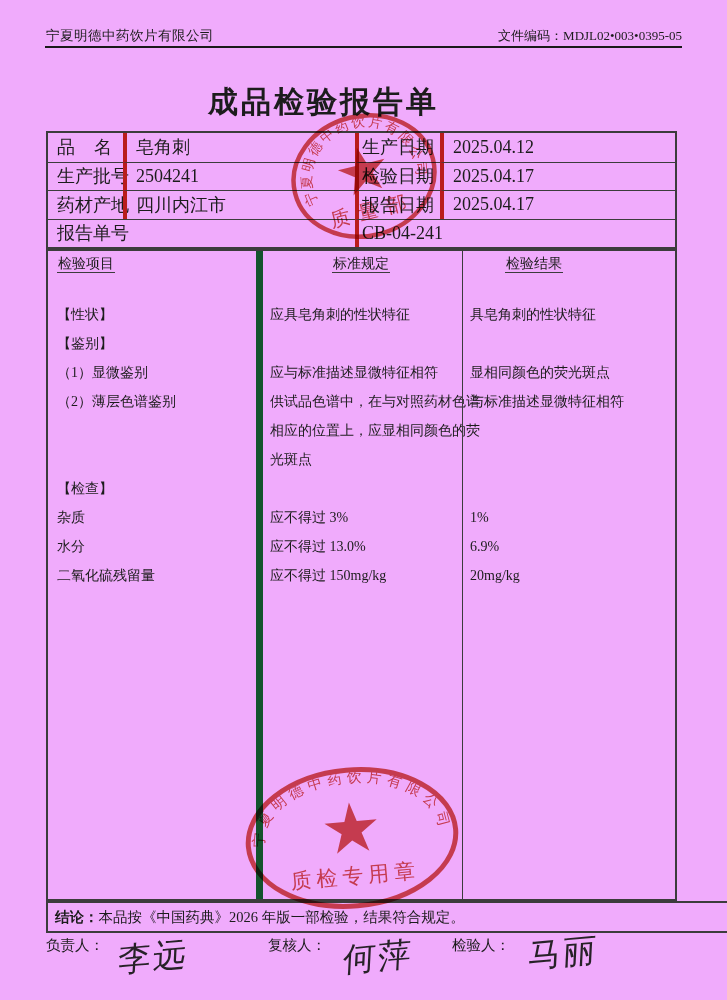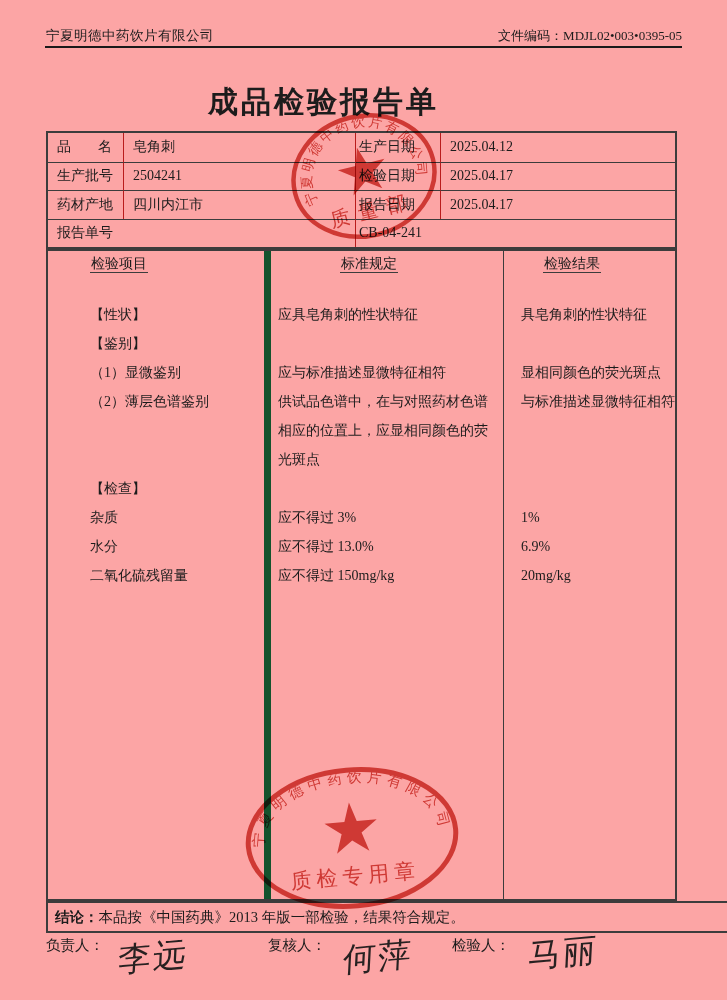--- a/index.html
+++ b/index.html
@@ -1,52 +1,52 @@
 <!DOCTYPE html>
 <html><head>
 <meta charset="utf-8">
 <style>
   * { margin:0; padding:0; box-sizing:border-box; }
   html,body { background:#fff; }
   .page {
-    position:relative; width:727px; height:1000px; background:#fca5a5;
+    position:relative; width:727px; height:1000px; background:#f0abfc;
     font-family:"Liberation Serif","DejaVu Serif",serif;
     color:#1c1c1c; overflow:hidden;
   }
   
   .letterhead-company { position:absolute; left:46px; top:27px; font-size:13.5px; letter-spacing:.5px; }
   .doc-code { position:absolute; right:45px; top:27px; font-size:13px; }
   .head-rule { position:absolute; left:45px; top:46px; width:637px; height:2px; background:#1a1a1a; }
   .report-title { position:absolute; left:0; top:82px; width:647px; text-align:center;
     font-size:30px; font-weight:bold; letter-spacing:3px; }
 
   
   .info-table {
     position:absolute; left:46px; top:131px; width:631px; height:118px;
     border:2px solid #3c3c3c; display:grid;
     grid-template-columns:75px 232px 85px 235px;
     grid-template-rows:repeat(4, 28.5px);
-    font-size:14px;
+    font-size:18px;
   }
   .info-table .cell { display:flex; align-items:center; padding:0 4px 0 9px; white-space:nowrap; overflow:visible; }
-  .info-table .bl { border-left:1px solid #b91c1c; }
+  .info-table .bl { border-left:4px solid #b91c1c; }
   .info-table .bt { border-top:1px solid #3c3c3c; }
   .info-table .span2 { grid-column:span 2; }
   .jlabel { display:block; width:55px; text-align:justify; text-align-last:justify; }
   .dlabel { padding-left:3px !important; }
 
   
   .main-table {
     position:absolute; left:46px; top:249px; width:631px; height:652px;
     border:2px solid #3c3c3c; display:flex; font-size:14px;
   }
-  .mcol { height:100%;margin-left:33px; }
+  .mcol { height:100%; }
   .mcol1 { width:208px; padding-left:9px; }
   .mcol2 { width:206px; border-left:7px solid #14532d; padding-left:7px; }
-  .mcol3 { width:188px; border-left:1px solid #3c3c3c; padding-left:17px; }
+  .mcol3 { width:188px; border-left:1px solid #3c3c3c; padding-left:7px; }
   .col-header { height:26px; line-height:26px; margin-bottom:23px; white-space:nowrap; }
   .mcol2 .col-header, .mcol3 .col-header { text-align:center; padding-right:10px; }
   .mcol3 .col-header { padding-right:52px; }
   .col-header span { border-bottom:1px solid #3c3c3c; padding:0 1px 1px; }
   .ln { height:29px; line-height:29px; white-space:nowrap; }
 
   
   .conclusion-row {
     position:absolute; left:46px; top:901px; width:693px; height:32px;
     border:2px solid #3c3c3c; display:flex; align-items:center;
@@ -132,21 +132,21 @@
       <div class="ln"></div>
       <div class="ln"></div>
       <div class="ln">1%</div>
       <div class="ln">6.9%</div>
       <div class="ln">20mg/kg</div>
     </div>
   </div>
 
   <div class="conclusion-row">
     <span class="conclusion-label">结论：</span>
-    <span>本品按《中国药典》2013 年版一部检验，结果符合规定。</span>
+    <span>本品按《中国药典》2026 年版一部检验，结果符合规定。</span>
   </div>
 
   <div class="signer-row">
     <span class="signer-label" style="left:46px">负责人：</span>
     <span class="sig" style="left:118px; top:2px">李远</span>
     <span class="signer-label" style="left:268px">复核人：</span>
     <span class="sig" style="left:343px; top:2px">何萍</span>
     <span class="signer-label" style="left:452px">检验人：</span>
     <span class="sig" style="left:528px; top:-2px">马丽</span>
   </div>

